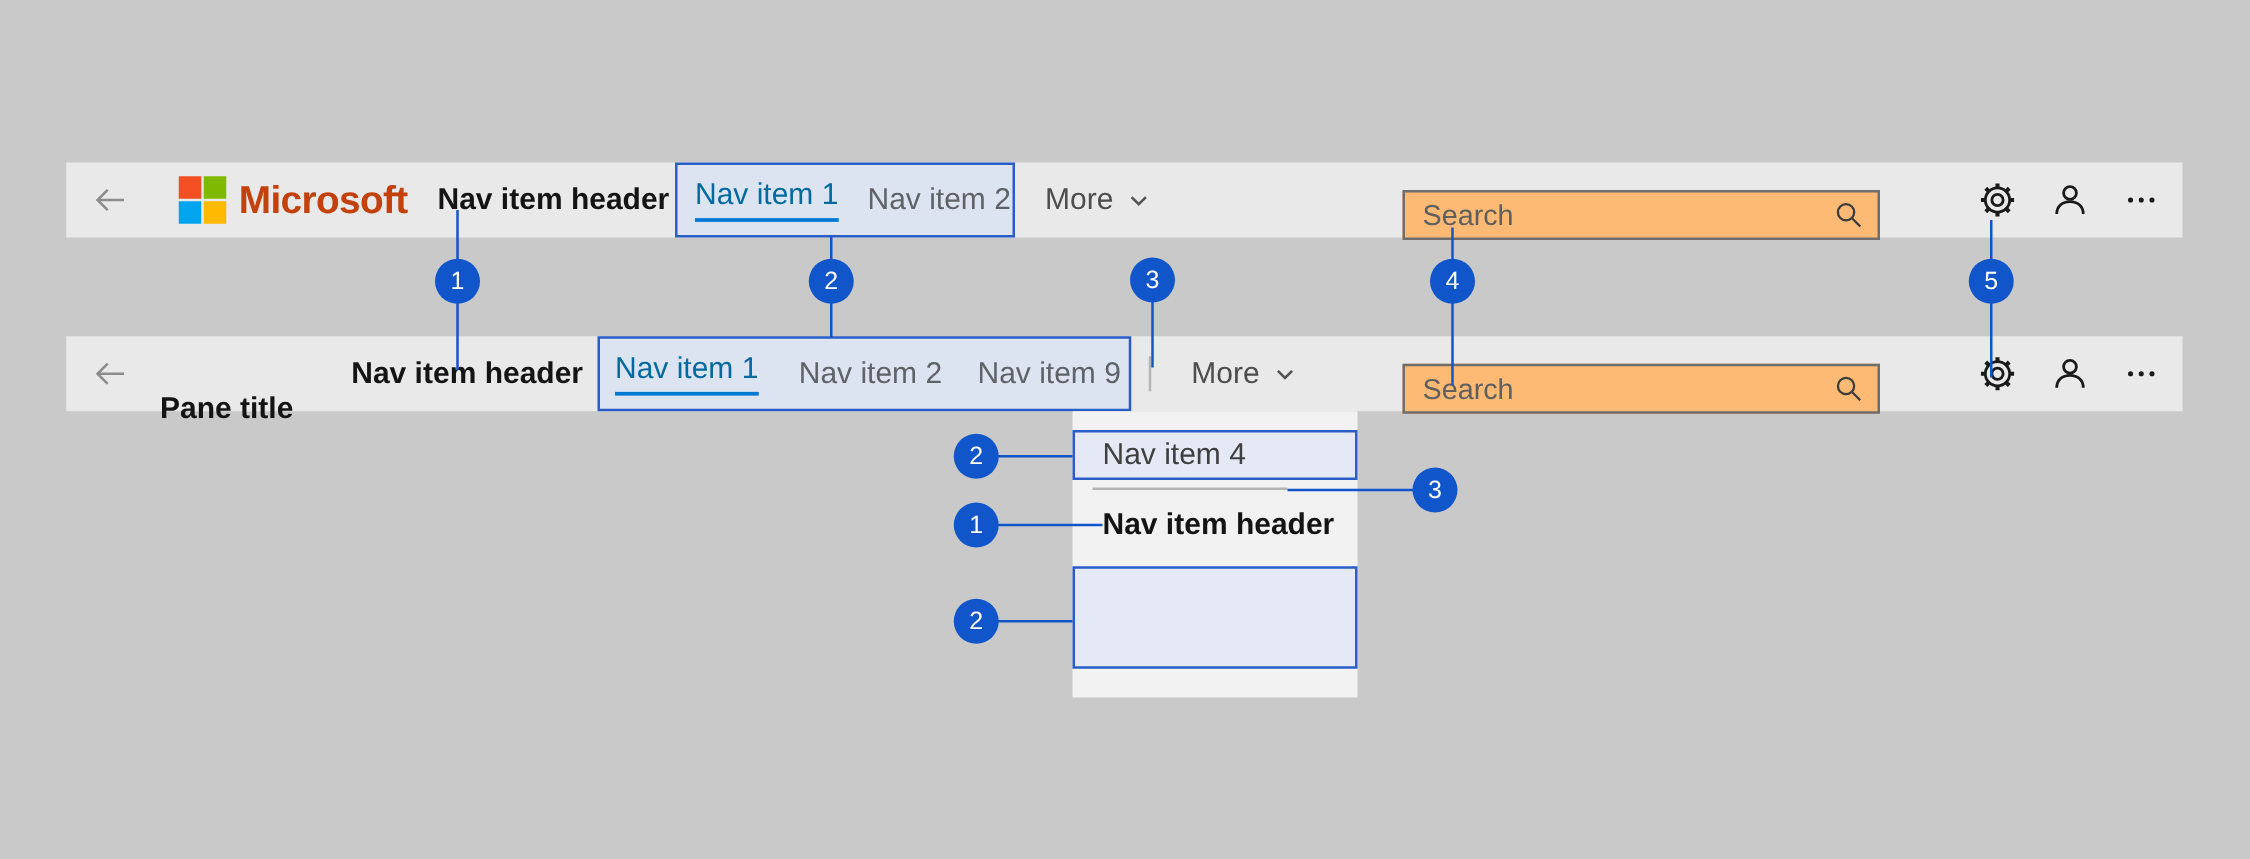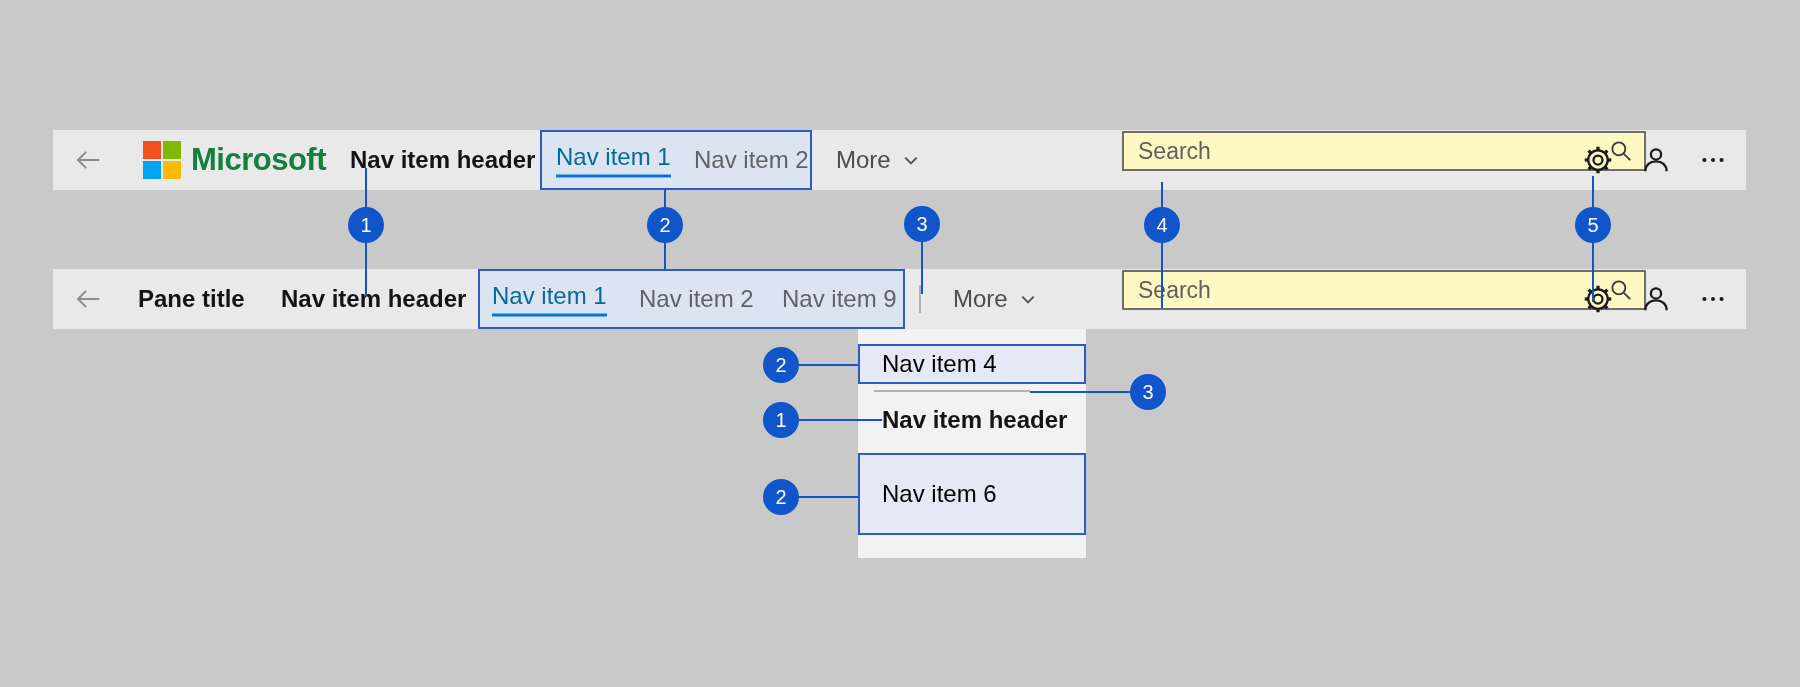--- a/index.html
+++ b/index.html
@@ -16,37 +16,37 @@
   .bold-text{font-size:24px;font-weight:bold;color:#141414;}
   .nav-gray{font-size:24px;color:#5f6368;}
   .nav-sel{font-size:24px;color:#0369a1;}
   .nav-sel .ul{display:inline-block;padding-bottom:4px;border-bottom:3px solid #0078d4;}
   .more-wrap{display:flex;align-items:center;gap:12px;color:#4d4d4d;font-size:24px;}
   .hl-box{position:absolute;top:0;bottom:0;border:2px solid #2a5dc8;background:#dde4f1;box-sizing:border-box;z-index:0;}
   .bar .abs,.bar .more-wrap{z-index:1;}
   
   .ms-grid{position:absolute;top:11px;width:38px;height:38px;display:grid;grid-template-columns:18px 18px;grid-template-rows:18px 18px;gap:2px;}
   .ms-grid i{display:block;}
-  .ms-word{font-size:31px;font-weight:600;color:#15803d;letter-spacing:-0.5px;}
-  
-  .search-box{position:absolute;left:1069px;top:1px;width:524px;height:40px;box-sizing:border-box;
-    border:2px solid #6e6e6e;background:#fef9c3;display:flex;align-items:center;}
+  .ms-word{font-size:31px;font-weight:600;color:#c2410c;letter-spacing:-0.5px;}
+  
+  .search-box{position:absolute;left:1069px;top:22px;width:382px;height:40px;box-sizing:border-box;
+    border:2px solid #6e6e6e;background:#fdba74;display:flex;align-items:center;}
   .search-box input{flex:1;height:100%;border:none;background:transparent;outline:none;
     font-family:"Liberation Sans",sans-serif;font-size:23px;color:#3c3c3c;padding:0 0 0 14px;}
   .search-box input::placeholder{color:#5f5f5f;opacity:1;}
   .search-glyph{margin-right:10px;display:flex;}
   .icon-btn{position:absolute;top:50%;transform:translateY(-50%);width:34px;height:34px;
     display:flex;align-items:center;justify-content:center;color:#1a1a1a;}
   .divider{position:absolute;top:16px;width:2px;height:28px;background:#b5b5b5;}
   
   .panel{position:absolute;left:858px;top:329px;width:228px;height:229px;background:#f2f2f2;z-index:3;}
   .drop-box{position:absolute;left:0;width:228px;border:2px solid #2a5dc8;background:#e4e9f5;box-sizing:border-box;}
   #box4{top:15px;height:40px;display:flex;align-items:center;padding-left:22px;}
   #box56{top:124px;height:82px;display:flex;flex-direction:column;justify-content:space-around;padding-left:22px;}
-  .drop-item{font-size:24px;color:#000000;}
+  .drop-item{font-size:24px;color:#404040;}
   .drop-sep{position:absolute;left:16px;top:61px;width:156px;height:2px;background:#b3b3b3;}
   .drop-header{position:absolute;left:24px;top:77px;font-size:24px;font-weight:bold;color:#141414;white-space:nowrap;}
   
   .cl{position:absolute;background:#1155cb;z-index:8;}
   .cl.v{width:2px;}
   .cl.h{height:2px;}
   .callout{position:absolute;width:36px;height:36px;border-radius:50%;background:#1155cb;color:#ffffff;
     font-size:20px;display:flex;align-items:center;justify-content:center;z-index:10;}
   svg{display:block;}
 </style>
@@ -125,21 +125,21 @@
 
 <header class="bar" id="bar2">
   <span class="hl-box" style="left:425px;width:427px;"></span>
 
   <span class="icon-btn" style="left:18px;">
     <svg width="30" height="30" viewBox="0 0 24 24">
       <path d="M21 12 H4 M10.5 5.5 L4 12 L10.5 18.5" fill="none" stroke="#8c8c8c" stroke-width="1.6"></path>
     </svg>
   </span>
 
-  <span class="abs bold-text" style="left:85px;">Pane title</span>
+  <span class="abs bold-text" style="left:75px;margin-top:28px;">Pane title</span>
   <span class="abs bold-text" style="left:228px;">Nav item header</span>
 
   <span class="abs nav-sel" style="left:439px;"><span class="ul">Nav item 1</span></span>
   <span class="abs nav-gray" style="left:586px;">Nav item 2</span>
   <span class="abs nav-gray" style="left:729px;">Nav item 9</span>
 
   <span class="divider" style="left:866px;"></span>
 
   <span class="abs more-wrap" style="left:900px;">
     <span>More</span>
@@ -189,21 +189,20 @@
   </span>
 </header>
 
 <div class="panel">
   <div class="drop-box" id="box4">
     <span class="drop-item">Nav item 4</span>
   </div>
   <div class="drop-sep"></div>
   <div class="drop-header">Nav item header</div>
   <div class="drop-box" id="box56">
-    <span class="drop-item">Nav item 6</span>
   </div>
 </div>
 
 <div class="cl v" style="left:365px;top:168px;height:128px;"></div>
 <div class="cl v" style="left:664px;top:189px;height:81px;"></div>
 <div class="cl v" style="left:921px;top:230px;height:64px;"></div>
 <div class="cl v" style="left:1161px;top:182px;height:126px;"></div>
 <div class="cl v" style="left:1592px;top:176px;height:126px;"></div>
 <div class="cl h" style="left:781px;top:364px;width:77px;"></div>
 <div class="cl h" style="left:781px;top:419px;width:101px;"></div>

